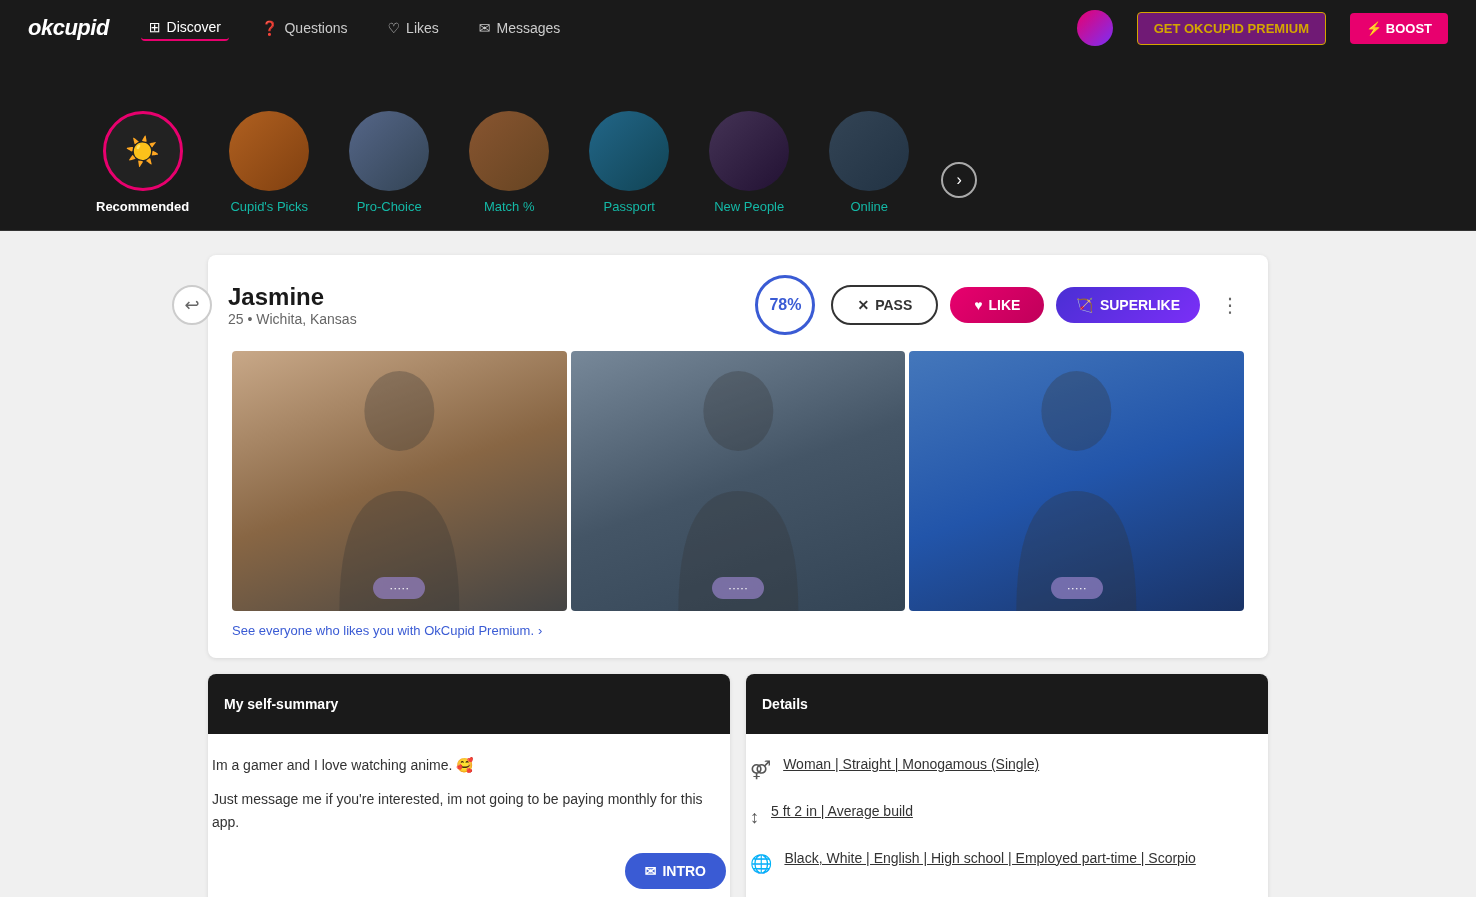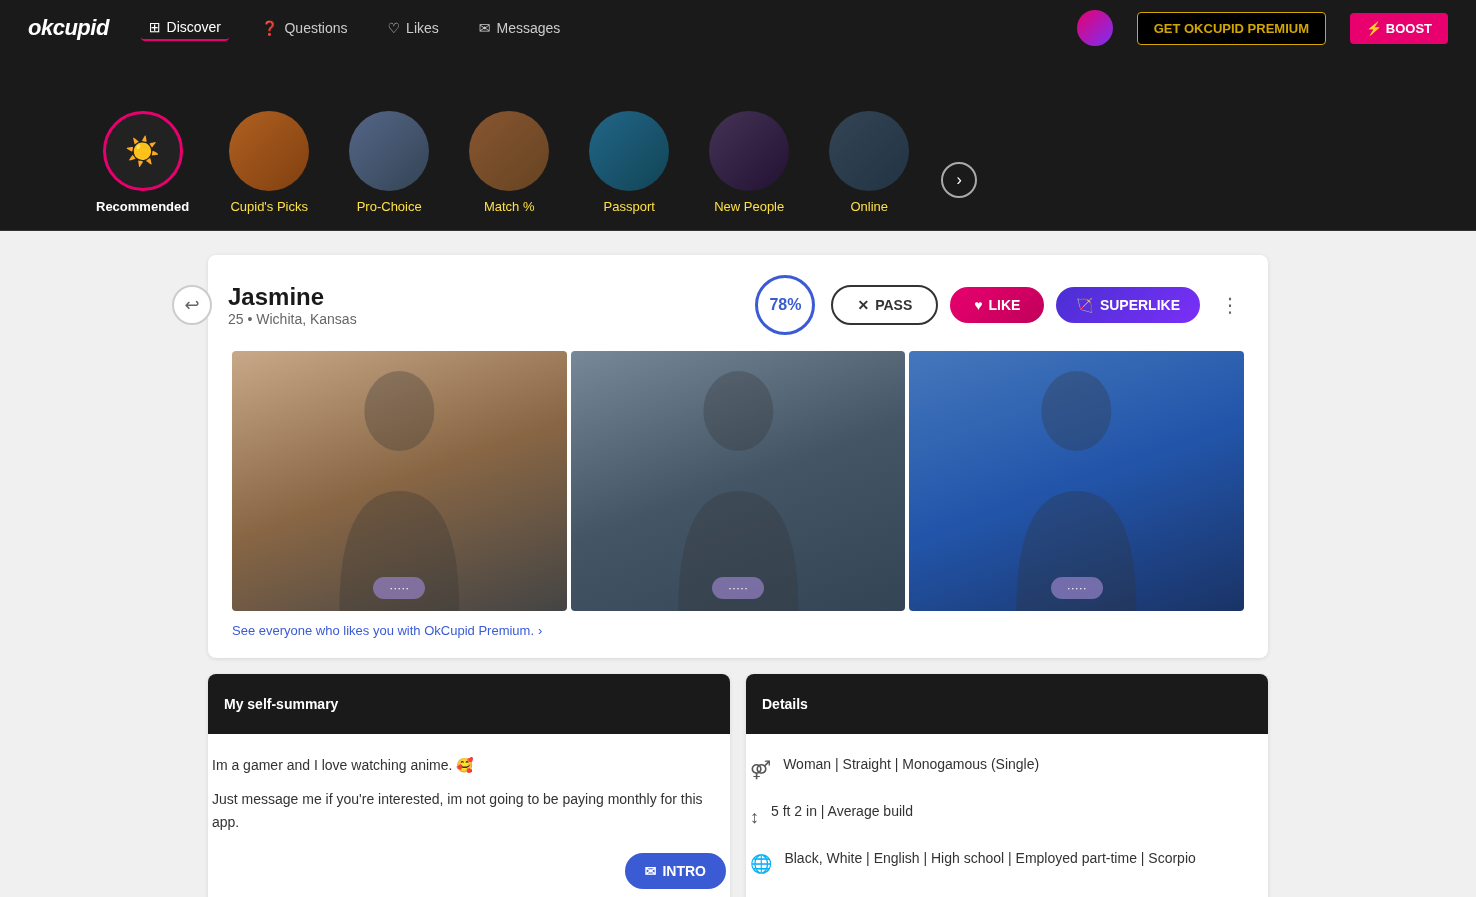--- a/index.html
+++ b/index.html
@@ -36,21 +36,21 @@
     .nav-spacer { flex: 1; }
     .nav-avatar {
       width: 36px;
       height: 36px;
       border-radius: 50%;
       background: linear-gradient(135deg, #e8006e, #7b2ff7);
       overflow: hidden;
       cursor: pointer;
     }
     .btn-premium {
-      background: #000000;
+      background: #701a75;
       color: #d4a600;
       border: 1px solid #d4a600;
       padding: 8px 16px;
       border-radius: 4px;
       font-size: 13px;
       font-weight: 600;
       cursor: pointer;
       white-space: nowrap;
     }
     .btn-boost {
@@ -77,21 +77,21 @@
       border-bottom: 1px solid #333;
       min-height: 175px;
     }
     .category-item {
       display: flex;
       flex-direction: column;
       align-items: center;
       gap: 8px;
       padding: 12px 16px;
       cursor: pointer;
-      color: #fde047;
+      color: #14b8a6;
       font-size: 13px;
       font-weight: 500;
       min-width: 80px;
       padding-bottom: 16px;
     }
     .category-item.active { color: white; }
     .category-item.active .cat-label { color: white; font-weight: 700; }
     .cat-label { font-size: 13px; }
     .recommended-icon {
       width: 80px;
@@ -326,20 +326,21 @@
     .detail-icon {
       font-size: 18px;
       color: #555;
       flex-shrink: 0;
       margin-top: 2px;
     }
     .detail-text {
       font-size: 14px;
       color: #333;
       line-height: 1.5;
+      text-decoration: underline;
     }
 
     
     .photo-silhouette {
       width: 100%;
       height: 100%;
       position: absolute;
       top: 0; left: 0;
       opacity: 0.3;
     }

